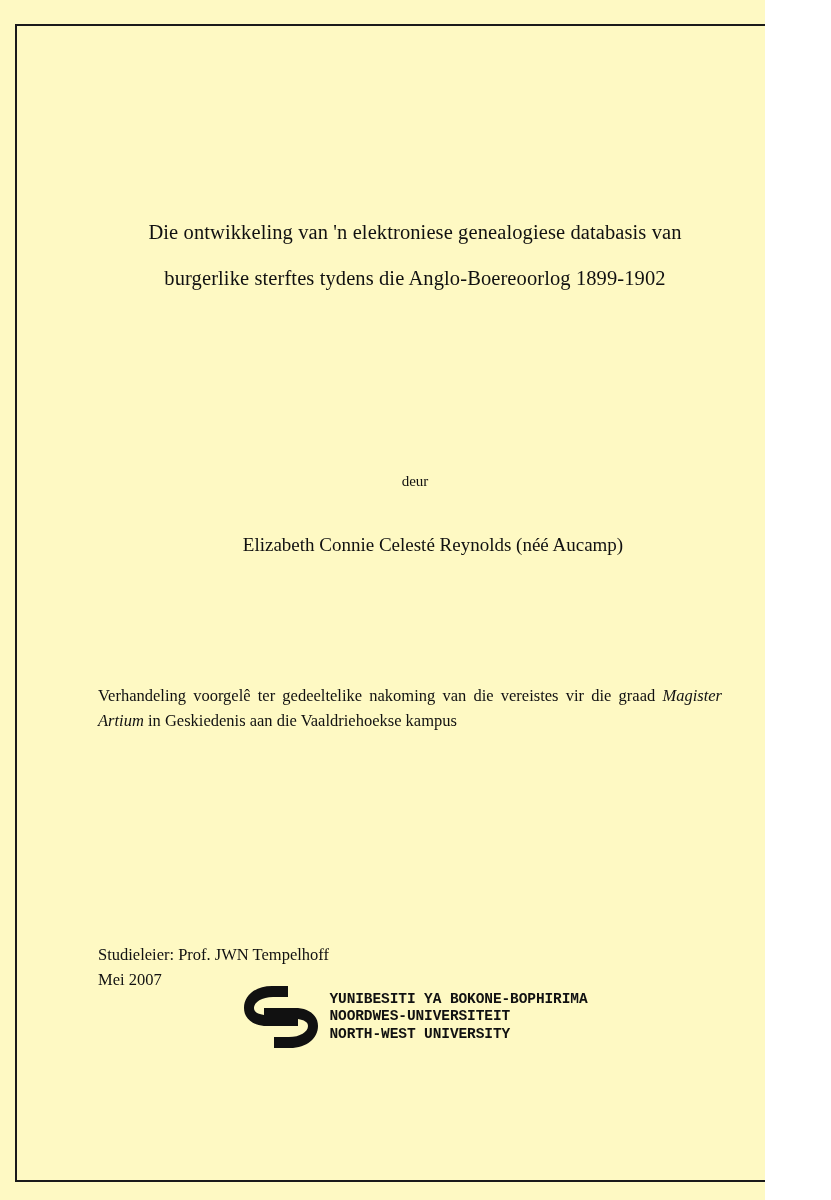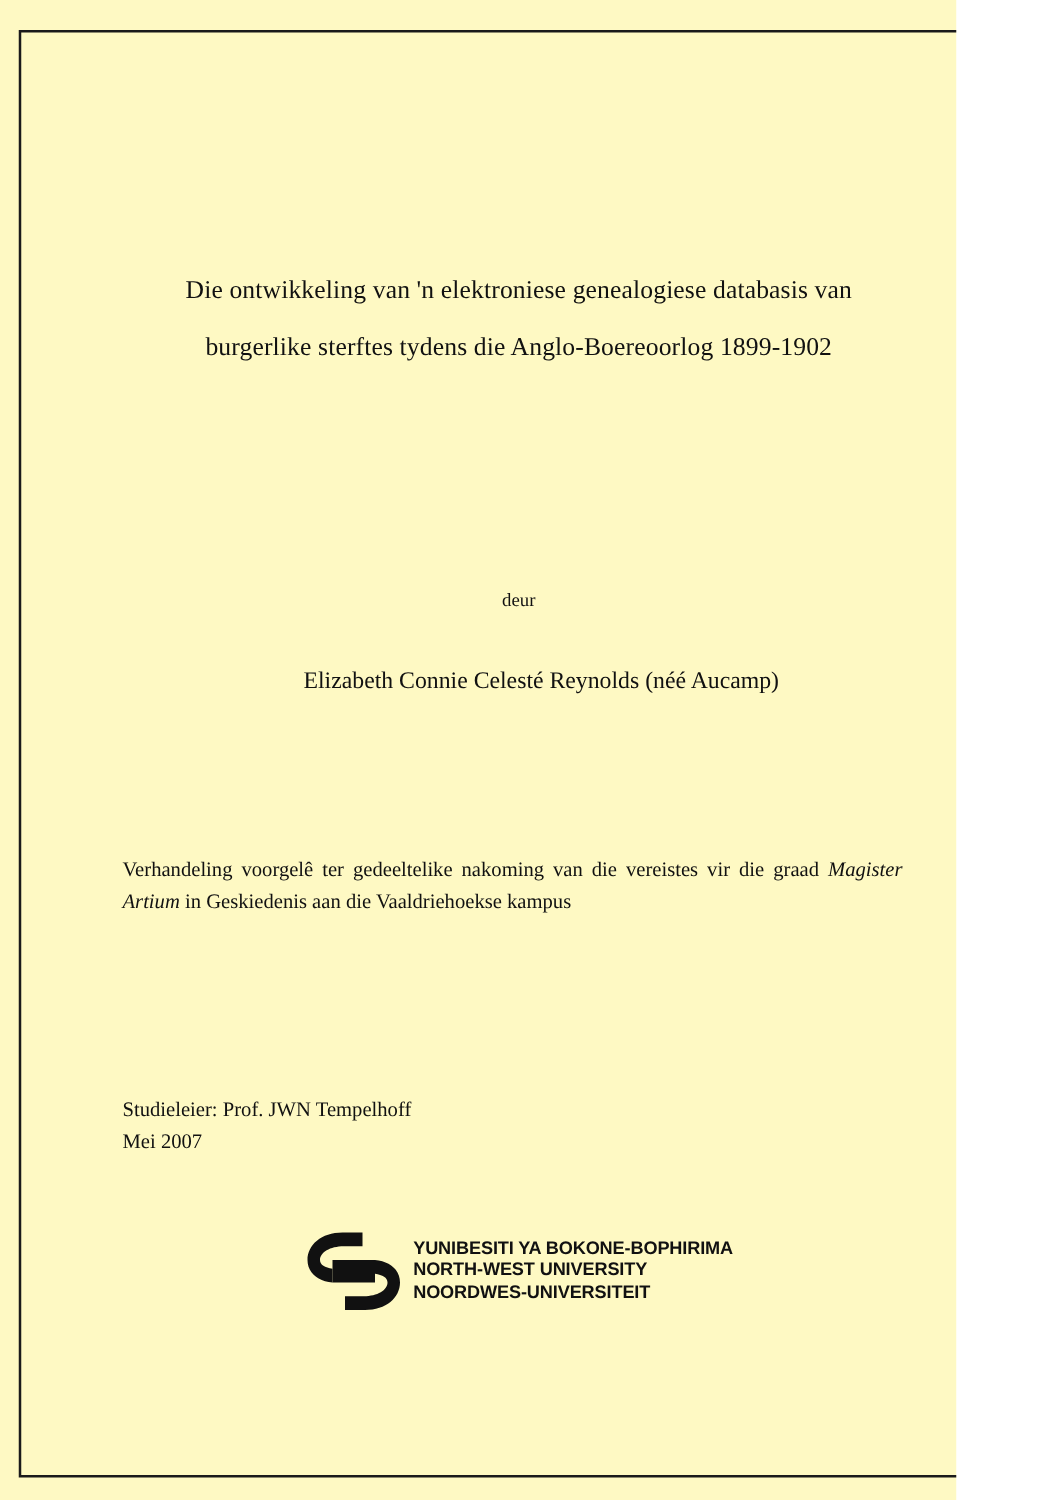--- a/index.html
+++ b/index.html
@@ -81,21 +81,21 @@
   }
   .statement .last-line {
     text-align: left;
   }
   .statement i {
     font-style: italic;
   }
 
   .supervisor {
     position: absolute;
-    top: 851px;
+    top: 918px;
     left: 3px;
     width: 624px;
     font-size: 16.5px;
     line-height: 25px;
     text-align: left;
   }
 
   .logo-row {
     position: absolute;
     top: 960px;
@@ -105,21 +105,21 @@
     align-items: center;
     justify-content: center;
   }
   .logo-mark {
     width: 78px;
     height: 66px;
     margin-right: 9px;
     flex: none;
   }
   .logo-text {
-    font-family: Liberation Sans, sans-serif;
+    font-family: Liberation Mono, monospace;
     font-size: 14.5px;
     line-height: 17.5px;
     font-weight: bold;
     color: #111111;
     letter-spacing: -0.1px;
     white-space: nowrap;
   }
 </style>
 </head>
 <body>
@@ -152,19 +152,19 @@
     <div class="logo-row">
       <svg class="logo-mark" viewBox="0 0 78 66">
         <g fill="#111111">
           <path d="M30 2 C13 2 2 12 2 24 C2 34 10 41 22 42 L22 31 C16 30 12 28 12 24 C12 18 20 13 31 13 L46 13 L46 2 Z"></path>
           <path d="M48 64 C65 64 76 54 76 42 C76 32 68 25 56 24 L56 35 C62 36 66 38 66 42 C66 48 58 53 47 53 L32 53 L32 64 Z"></path>
           <rect x="22" y="24" width="34" height="18"></rect>
         </g>
       </svg>
       <div class="logo-text">
         <div>YUNIBESITI YA BOKONE-BOPHIRIMA</div>
+        <div>NOORDWES-UNIVERSITEIT</div>
         <div>NORTH-WEST UNIVERSITY</div>
-        <div>NOORDWES-UNIVERSITEIT</div>
       </div>
     </div>
 
   </div>
 </div>
 
 </body></html>

